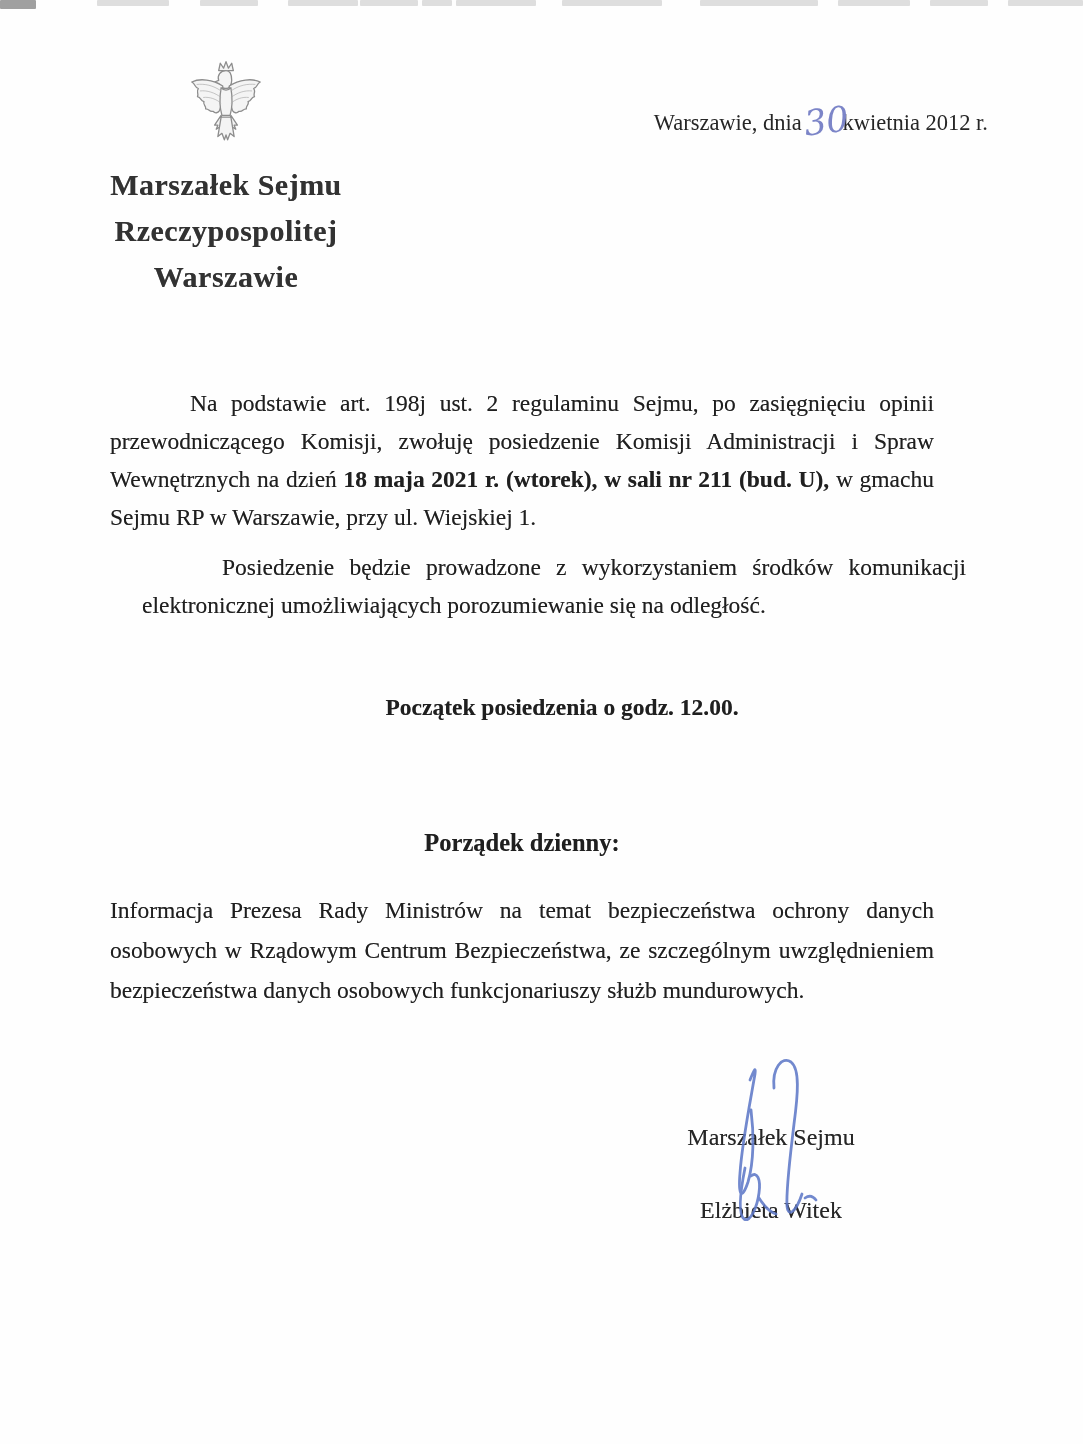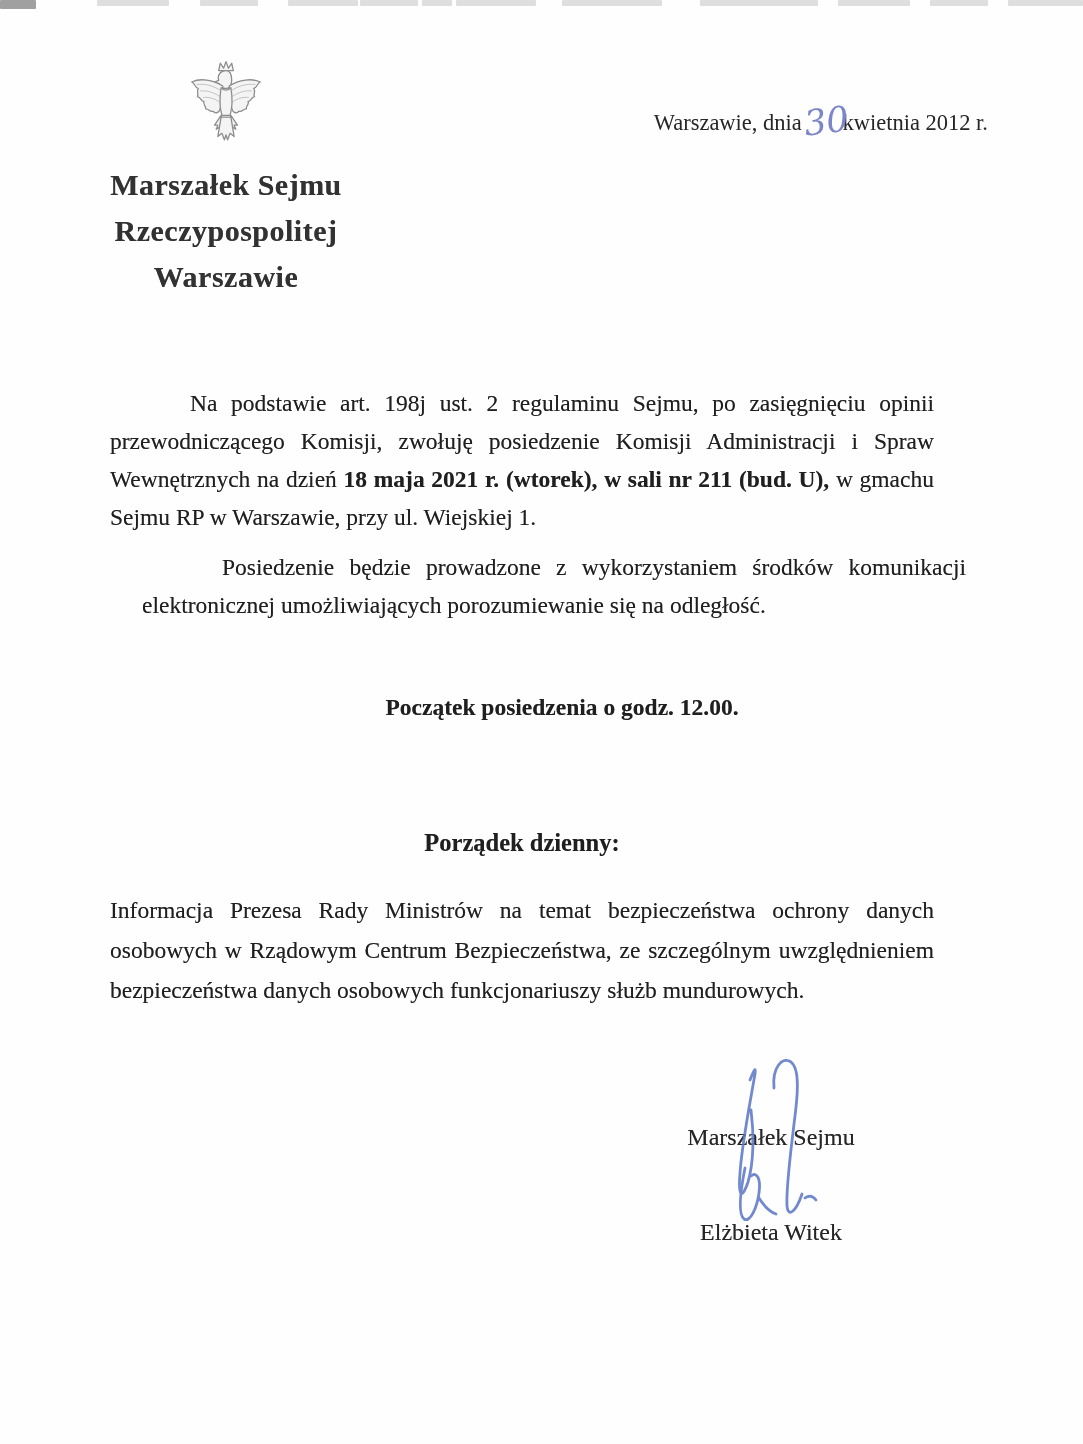--- a/index.html
+++ b/index.html
@@ -61,21 +61,21 @@
   .time{top:688px;left:190px;width:744px;font-weight:700;text-indent:0;text-align:center;}
   .agenda-head{top:780px;text-align:center;font-weight:700;font-size:24.5px;margin-top:44px;}
   .agenda{top:890px;line-height:40px;}
   b,strong{font-weight:700;}
 
   .sigblock{
     position:absolute;top:1124px;left:640px;width:262px;
     text-align:center;font-size:24px;color:#262626;
     text-shadow:0 0 .4px rgba(30,30,30,.5);
   }
-  .sigblock .name{margin-top:68px;}
+  .sigblock .name{margin-top:46px;}
   .signature-ink{
     position:absolute;top:1048px;left:712px;z-index:3;
     pointer-events:none;
   }
 </style>
 </head>
 <body>
 
 <div class="page">
 

